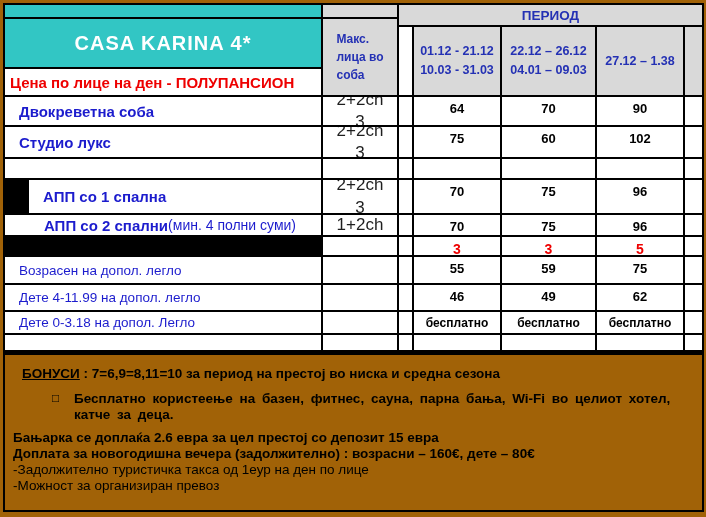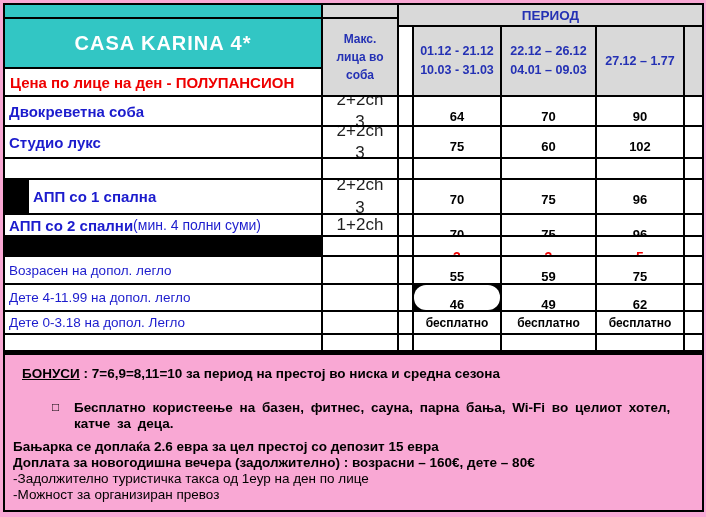--- a/index.html
+++ b/index.html
@@ -6,21 +6,21 @@
     --teal:#32c6c4;
     --gray:#d9d9d9;
     --hblue:#2431b4;
     --lblue:#1c1ccd;
     --red:#ee0000;
     --line:#000000;
   }
   *{box-sizing:border-box;}
   html,body{margin:0;padding:0;background:#fff;}
   body{font-family:"Liberation Sans", sans-serif;}
-  .canvas{position:relative;width:706px;height:517px;background:#f9a8d4;padding:3px 0 0 3px;}
+  .canvas{position:relative;width:706px;height:517px;background:#a16207;padding:3px 0 0 3px;}
 
   
   .grid{
     display:grid;
     grid-template-columns:316px 74px 13px 86px 93px 86px 17px;
     grid-template-rows:12px 6px 40px 26px 28px 30px 19px 33px 20px 18px 26px 25px 21px 15px;
     gap:2px;
     background:var(--line);
     border:2px solid var(--line);
     width:701px;
@@ -28,49 +28,49 @@
   .cell{background:#fff;overflow:hidden;}
   .teal{background:var(--teal);}
   .grayc{background:var(--gray);}
 
   .c-strip{grid-column:1;grid-row:1;}
   .c-b1{grid-column:2;grid-row:1;}
   .c-period{grid-column:3/8;grid-row:1/3;display:flex;align-items:center;justify-content:center;
     color:var(--hblue);font-weight:bold;font-size:13.5px;}
   .c-casa{grid-column:1;grid-row:2/4;display:flex;align-items:center;justify-content:center;
     color:#fff;font-weight:bold;font-size:20px;letter-spacing:1px;}
-  .c-maks{grid-column:2;grid-row:2/5;display:flex;align-items:center;justify-content:center;text-align:center;
+  .c-maks{grid-column:2;grid-row:2/5;display:flex;align-items:center;justify-content:center;text-align:left;
     color:var(--hblue);font-weight:bold;font-size:12px;line-height:1.5;white-space:pre-line;}
   .c-gapL{grid-column:3;grid-row:3/5;}
   .c-d1{grid-column:4;}
   .c-d2{grid-column:5;}
   .c-d3{grid-column:6;}
   .dcell{grid-row:3/5;display:flex;align-items:center;justify-content:center;text-align:center;
     color:var(--hblue);font-weight:bold;font-size:12.5px;line-height:1.5;white-space:pre-line;}
   .c-gapR{grid-column:7;grid-row:3/5;}
   .c-cena{grid-column:1;grid-row:4;display:flex;align-items:center;padding-left:5px;
     color:var(--red);font-weight:bold;font-size:15px;}
 
   
-  .label-cell{display:flex;align-items:center;padding-left:4px;white-space:nowrap;}
+  .label-cell{display:flex;align-items:center;padding-left:14px;white-space:nowrap;}
   .room{color:var(--lblue);font-weight:bold;font-size:15px;}
   .min-stay{color:var(--red);font-weight:bold;font-size:15px;}
   .extra{color:var(--lblue);font-weight:normal;font-size:13.5px;}
   .suffix{color:var(--lblue);font-weight:normal;font-size:14px;}
   .cap{display:flex;align-items:center;justify-content:center;text-align:center;
     color:#1f1f1f;font-size:17px;line-height:1.3;white-space:pre-line;}
-  .val{display:flex;justify-content:center;align-items:flex-start;padding-top:12px;
+  .val{display:flex;justify-content:center;align-items:flex-start;padding-top:4px;
     font-weight:bold;font-size:13px;color:#000;}
   .val.num-red{color:var(--red);font-size:14px;}
   .val.free{font-size:12px;padding-top:4px;}
 
   
   .notes{width:701px;border:2px solid var(--line);border-top-width:3px;height:160px;
     padding:7px 8px 0 5px;font-size:13.5px;color:#000;}
-  .n-bonus{margin:4px 0 19px 12px;font-weight:bold;}
+  .n-bonus{margin:4px 0 10px 12px;font-weight:bold;}
   .n-bonus .u{text-decoration:underline;}
   .n-bullet{display:grid;grid-template-columns:22px 1fr;margin:0 8px 7px 42px;font-weight:bold;
     line-height:1.2;word-spacing:3px;}
   .n-bullet .glyph{font-size:12px;}
   .n-line{margin:0;padding-left:3px;line-height:1.18;}
   .bold{font-weight:bold;}
 </style>
 </head>
 <body>
 
@@ -83,21 +83,21 @@
     <div class="cell grayc c-period">ПЕРИОД</div>
     <div class="cell teal c-casa">CASA KARINA  4*</div>
     <div class="cell grayc c-maks">Макс.
 лица во
 соба</div>
     <div class="cell c-gapL"></div>
     <div class="cell grayc dcell c-d1">01.12 - 21.12
 10.03 - 31.03</div>
     <div class="cell grayc dcell c-d2">22.12 – 26.12
 04.01 – 09.03</div>
-    <div class="cell grayc dcell c-d3">27.12 – 1.77</div>
+    <div class="cell grayc dcell c-d3">27.12 – 1.38</div>
     <div class="cell grayc c-gapR"></div>
     <div class="cell c-cena">Цена по лице на ден  - ПОЛУПАНСИОН</div>
 
   <div class="cell label-cell" style="grid-area: 5 / 1;">
         <span class="room">Двокреветна соба</span>
       </div>
       <div class="cell cap" style="grid-area: 5 / 2;">2+2ch
 3</div>
       <div class="cell " style="grid-area: 5 / 3;"></div>
       <div class="cell val num" style="grid-area: 5 / 4;">64</div>
@@ -126,21 +126,21 @@
       <div class="cell label-cell" style="grid-area: 8 / 1; margin-left: 24px;">
         <span class="room">АПП со 1 спална</span>
       </div>
       <div class="cell cap" style="grid-area: 8 / 2;">2+2ch
 3</div>
       <div class="cell " style="grid-area: 8 / 3;"></div>
       <div class="cell val num" style="grid-area: 8 / 4;">70</div>
       <div class="cell val num" style="grid-area: 8 / 5;">75</div>
       <div class="cell val num" style="grid-area: 8 / 6;">96</div>
       <div class="cell " style="grid-area: 8 / 7;"></div>
-      <div class="cell label-cell" style="grid-area: 9 / 1;">
+      <div class="cell label-cell" style="grid-area: 9 / 1; justify-content: center;">
         <span class="room">АПП со 2 спални</span>
         <span class="suffix"> (мин. 4 полни суми)</span>
       </div>
       <div class="cell cap" style="grid-area: 9 / 2;">1+2ch</div>
       <div class="cell " style="grid-area: 9 / 3;"></div>
       <div class="cell val num" style="grid-area: 9 / 4;">70</div>
       <div class="cell val num" style="grid-area: 9 / 5;">75</div>
       <div class="cell val num" style="grid-area: 9 / 6;">96</div>
       <div class="cell " style="grid-area: 9 / 7;"></div>
       <div class="cell cap" style="grid-area: 10 / 2;"></div>
@@ -156,21 +156,21 @@
       <div class="cell " style="grid-area: 11 / 3;"></div>
       <div class="cell val num" style="grid-area: 11 / 4;">55</div>
       <div class="cell val num" style="grid-area: 11 / 5;">59</div>
       <div class="cell val num" style="grid-area: 11 / 6;">75</div>
       <div class="cell " style="grid-area: 11 / 7;"></div>
       <div class="cell label-cell" style="grid-area: 12 / 1;">
         <span class="extra">Дете  4-11.99  на допол. легло</span>
       </div>
       <div class="cell cap" style="grid-area: 12 / 2;"></div>
       <div class="cell " style="grid-area: 12 / 3;"></div>
-      <div class="cell val num" style="grid-area: 12 / 4; border-radius: 12px;">46</div>
+      <div class="cell val num" style="grid-area: 12 / 4;">46</div>
       <div class="cell val num" style="grid-area: 12 / 5;">49</div>
       <div class="cell val num" style="grid-area: 12 / 6;">62</div>
       <div class="cell " style="grid-area: 12 / 7;"></div>
       <div class="cell label-cell" style="grid-area: 13 / 1;">
         <span class="extra">Дете 0-3.18  на допол. Легло</span>
       </div>
       <div class="cell cap" style="grid-area: 13 / 2;"></div>
       <div class="cell " style="grid-area: 13 / 3;"></div>
       <div class="cell val free" style="grid-area: 13 / 4;">бесплатно</div>
       <div class="cell val free" style="grid-area: 13 / 5;">бесплатно</div>

